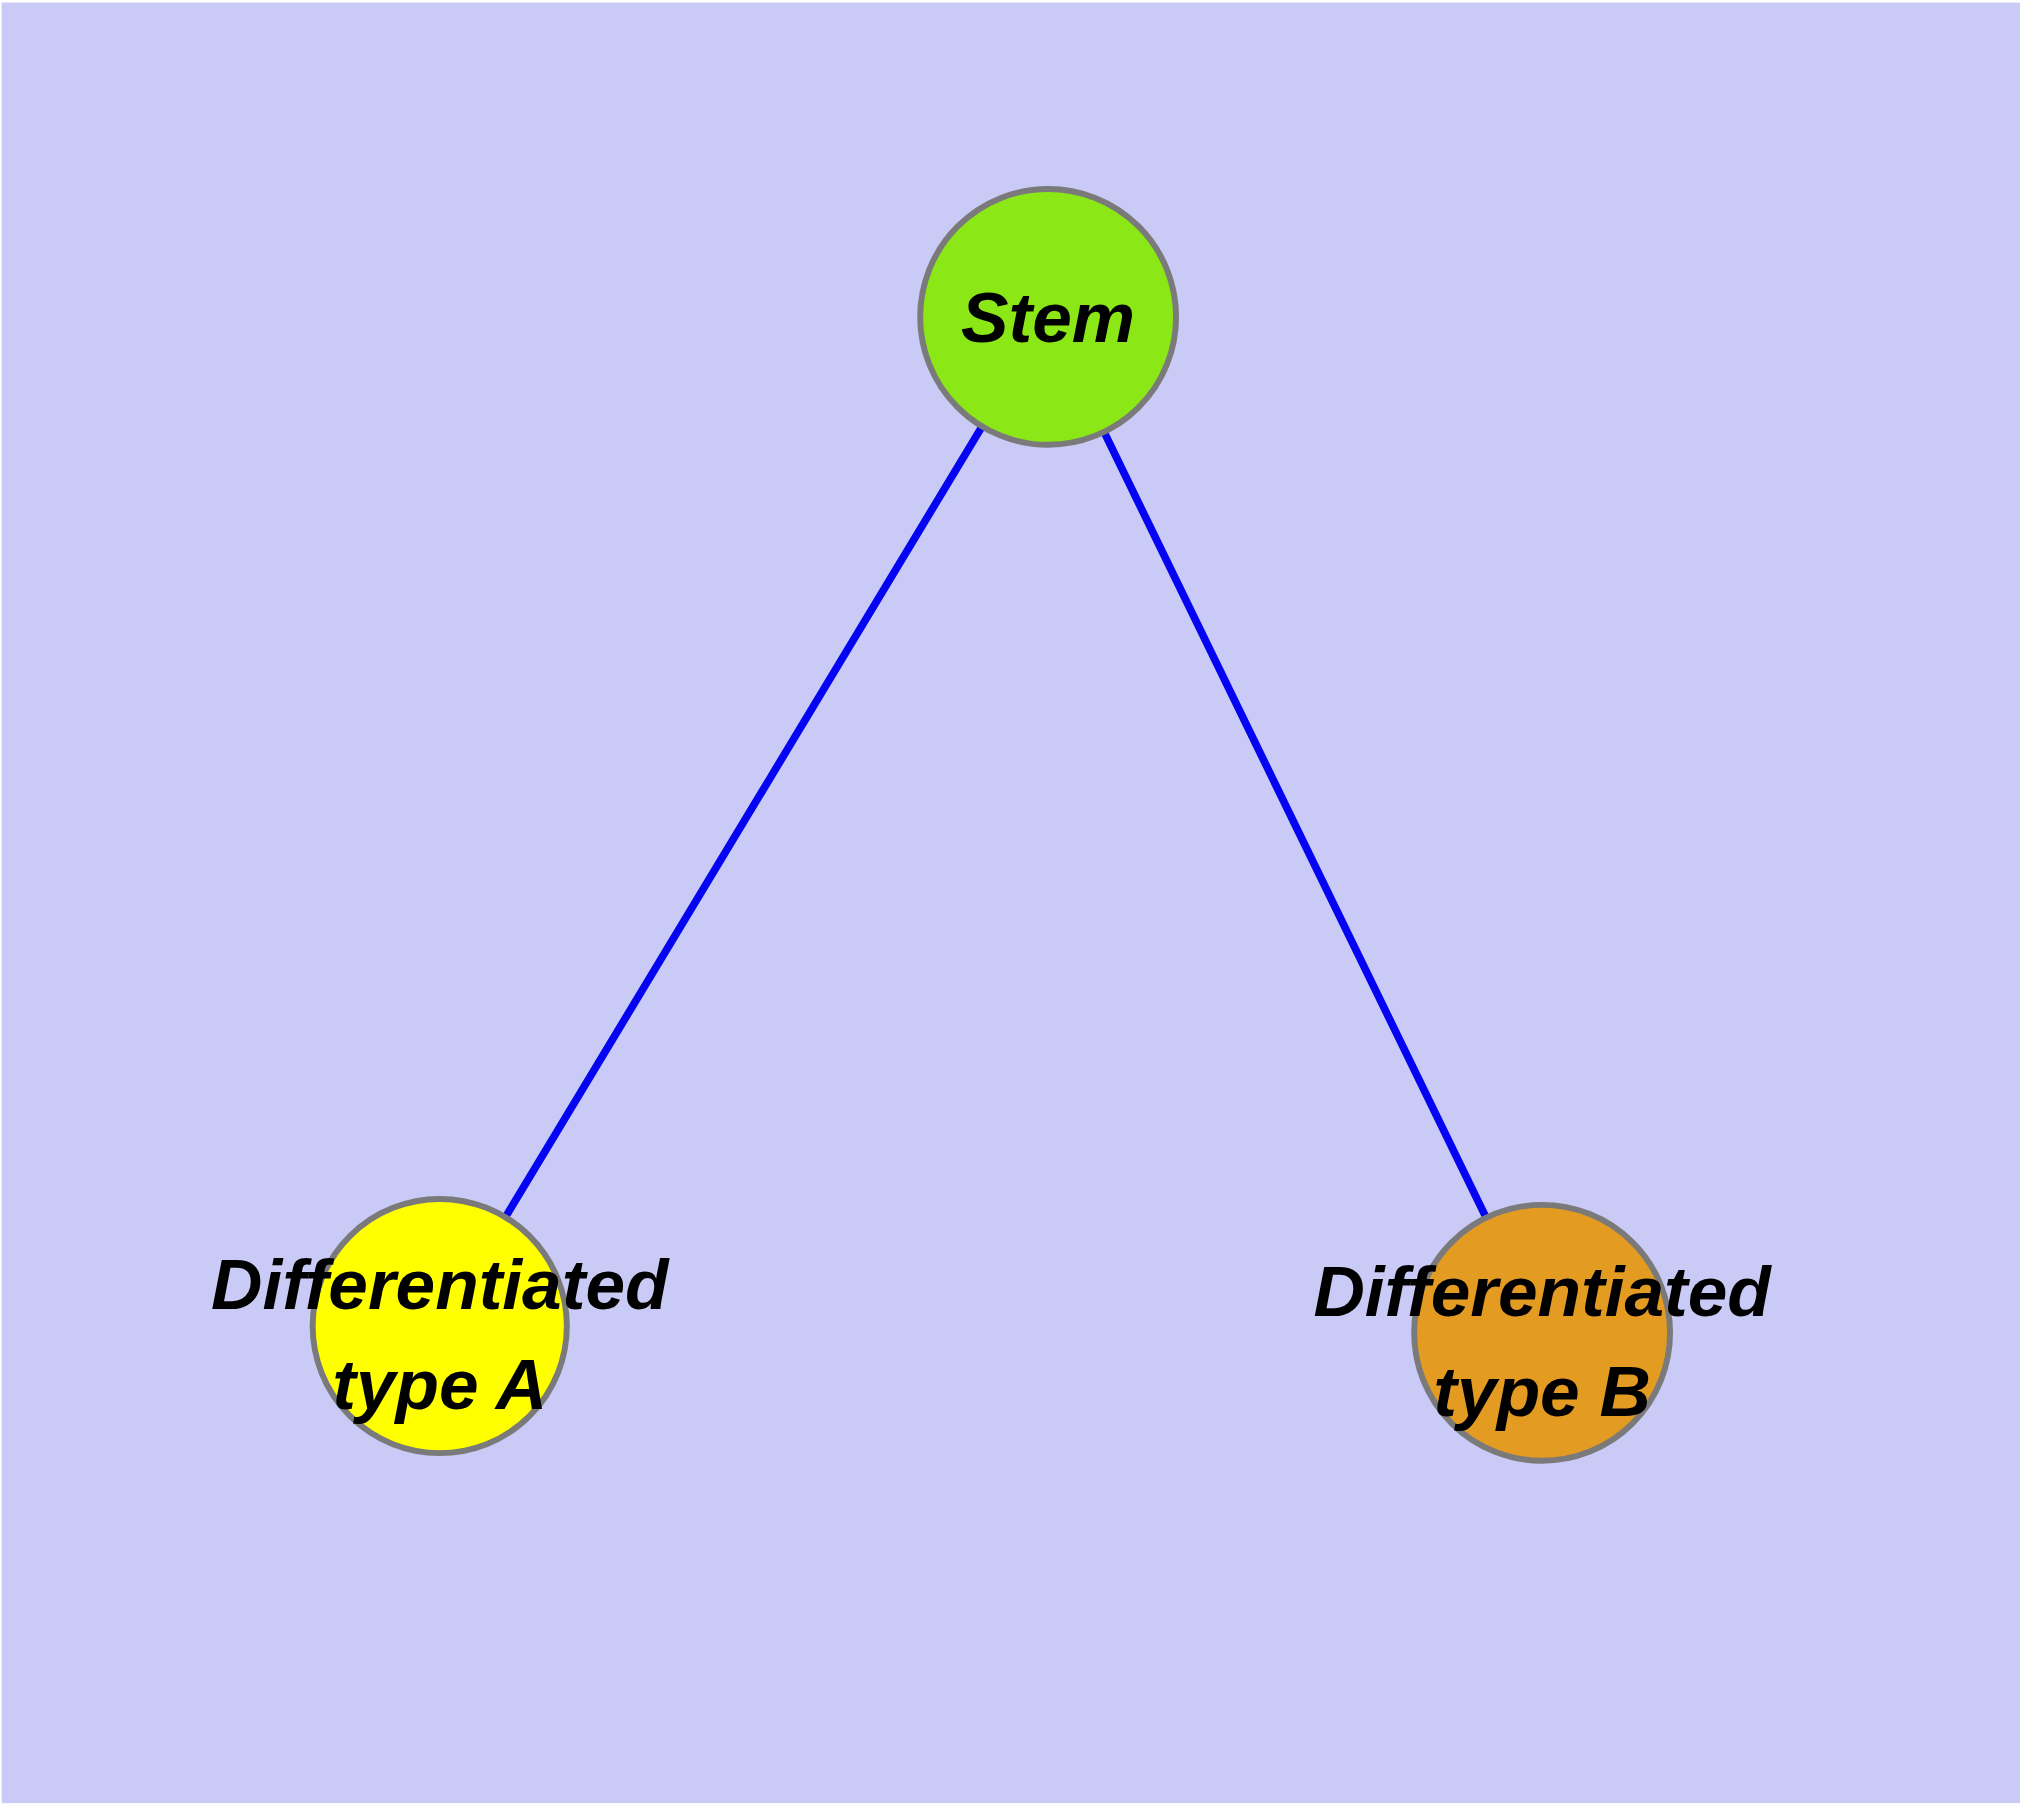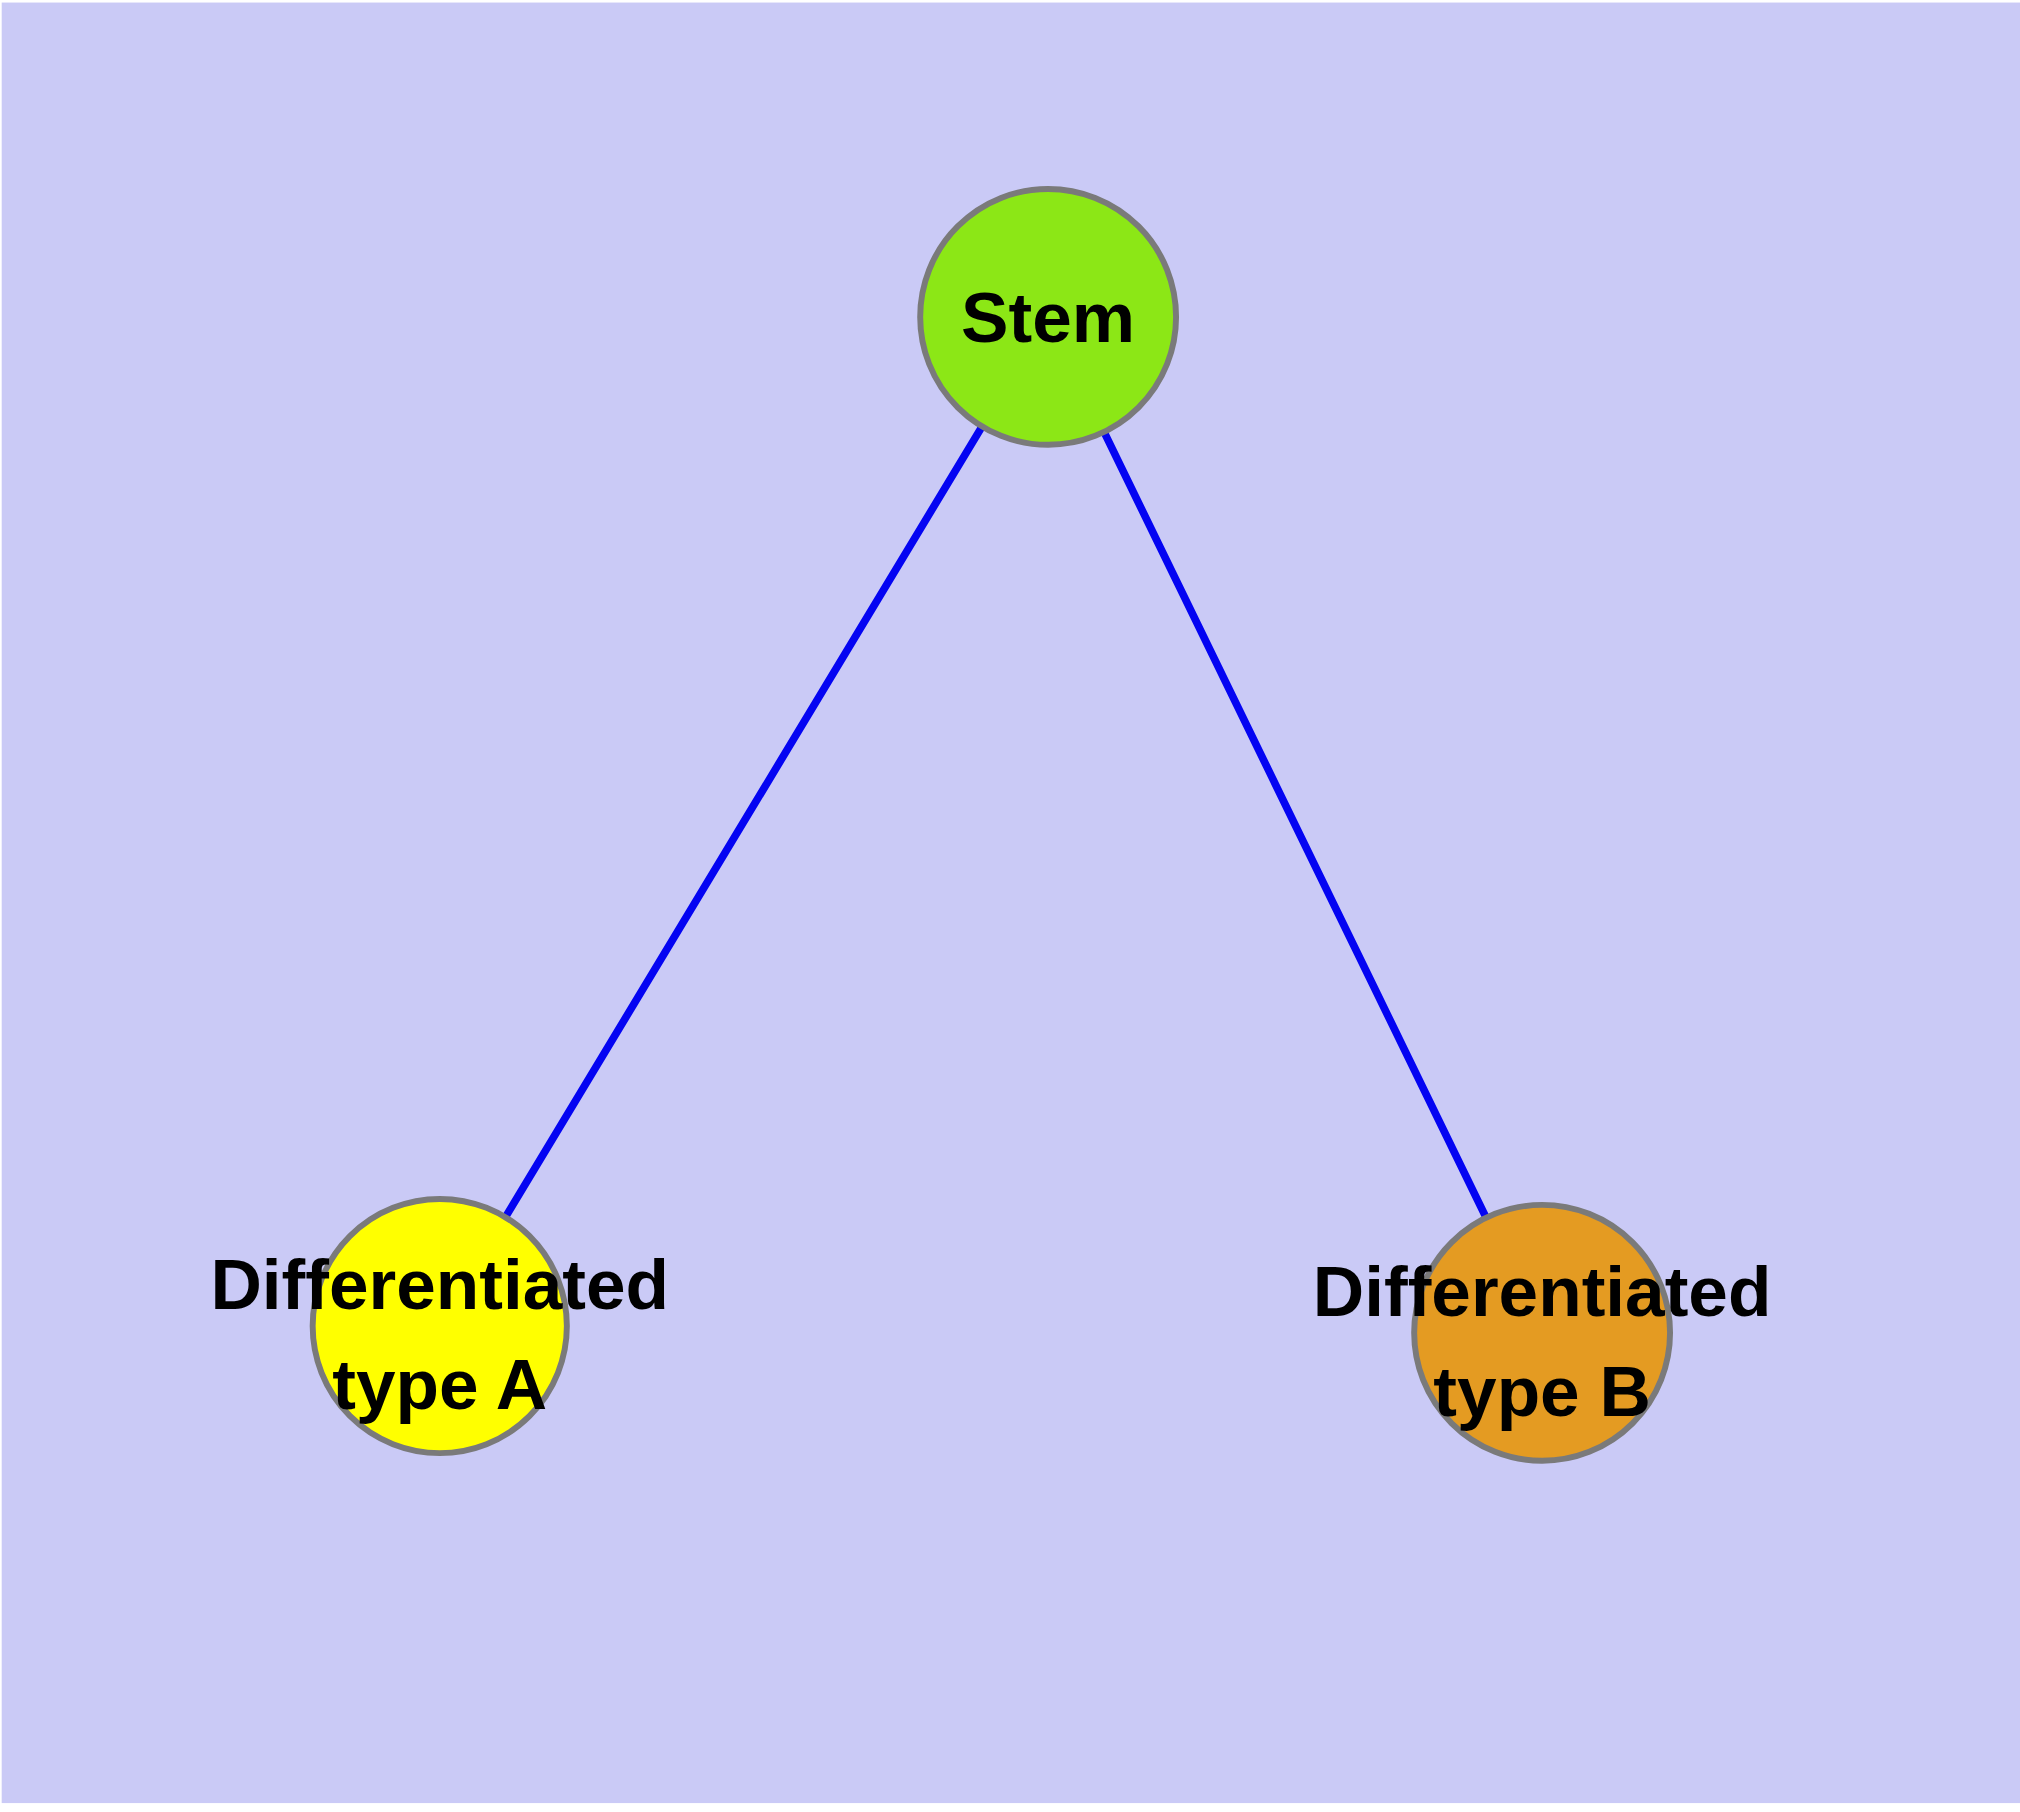--- a/index.html
+++ b/index.html
@@ -4,20 +4,21 @@
 <style>
   html, body {
     margin: 0;
     padding: 0;
     background: #ffffff;
   }
   .diagram-wrap {
     width: 100%;
     max-width: 2021px;
     margin: 0 auto;
+    font-style: italic;
   }
   svg {
     display: block;
     width: 100%;
     height: auto;
   }
   .node-label {
     font-family: "Liberation Sans", "DejaVu Sans", sans-serif;
     font-weight: bold;
     font-size: 84px;

